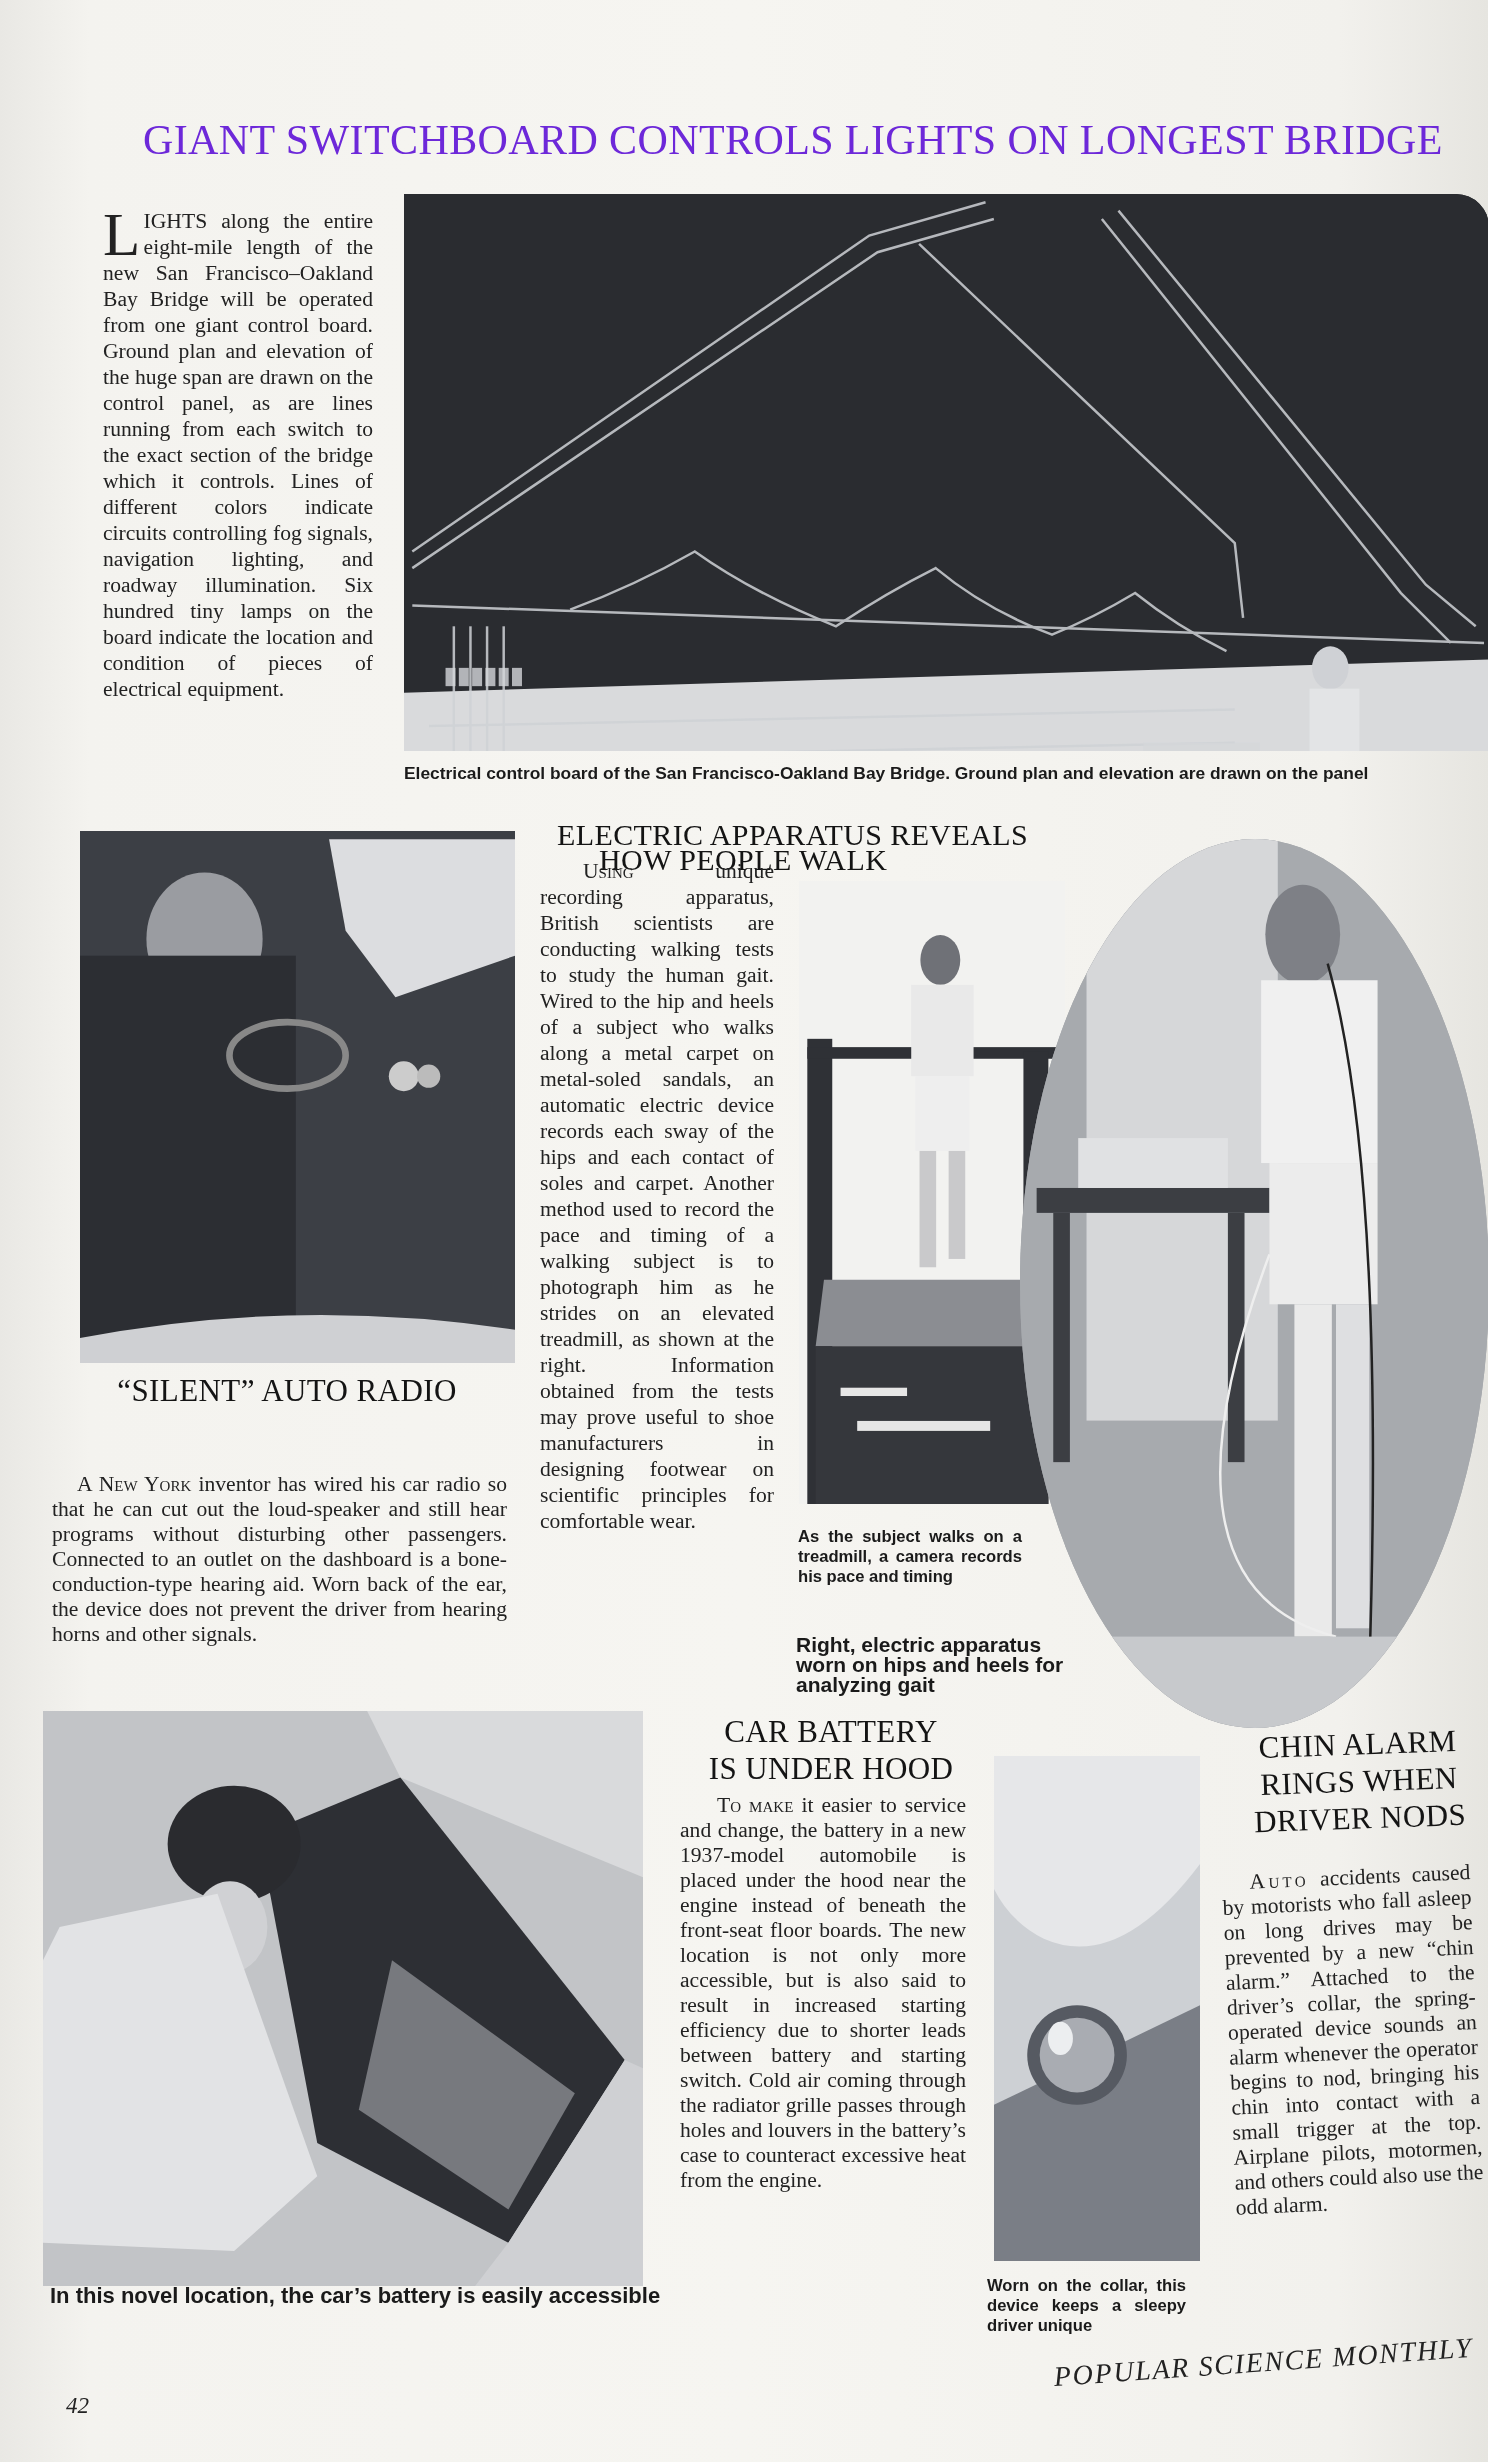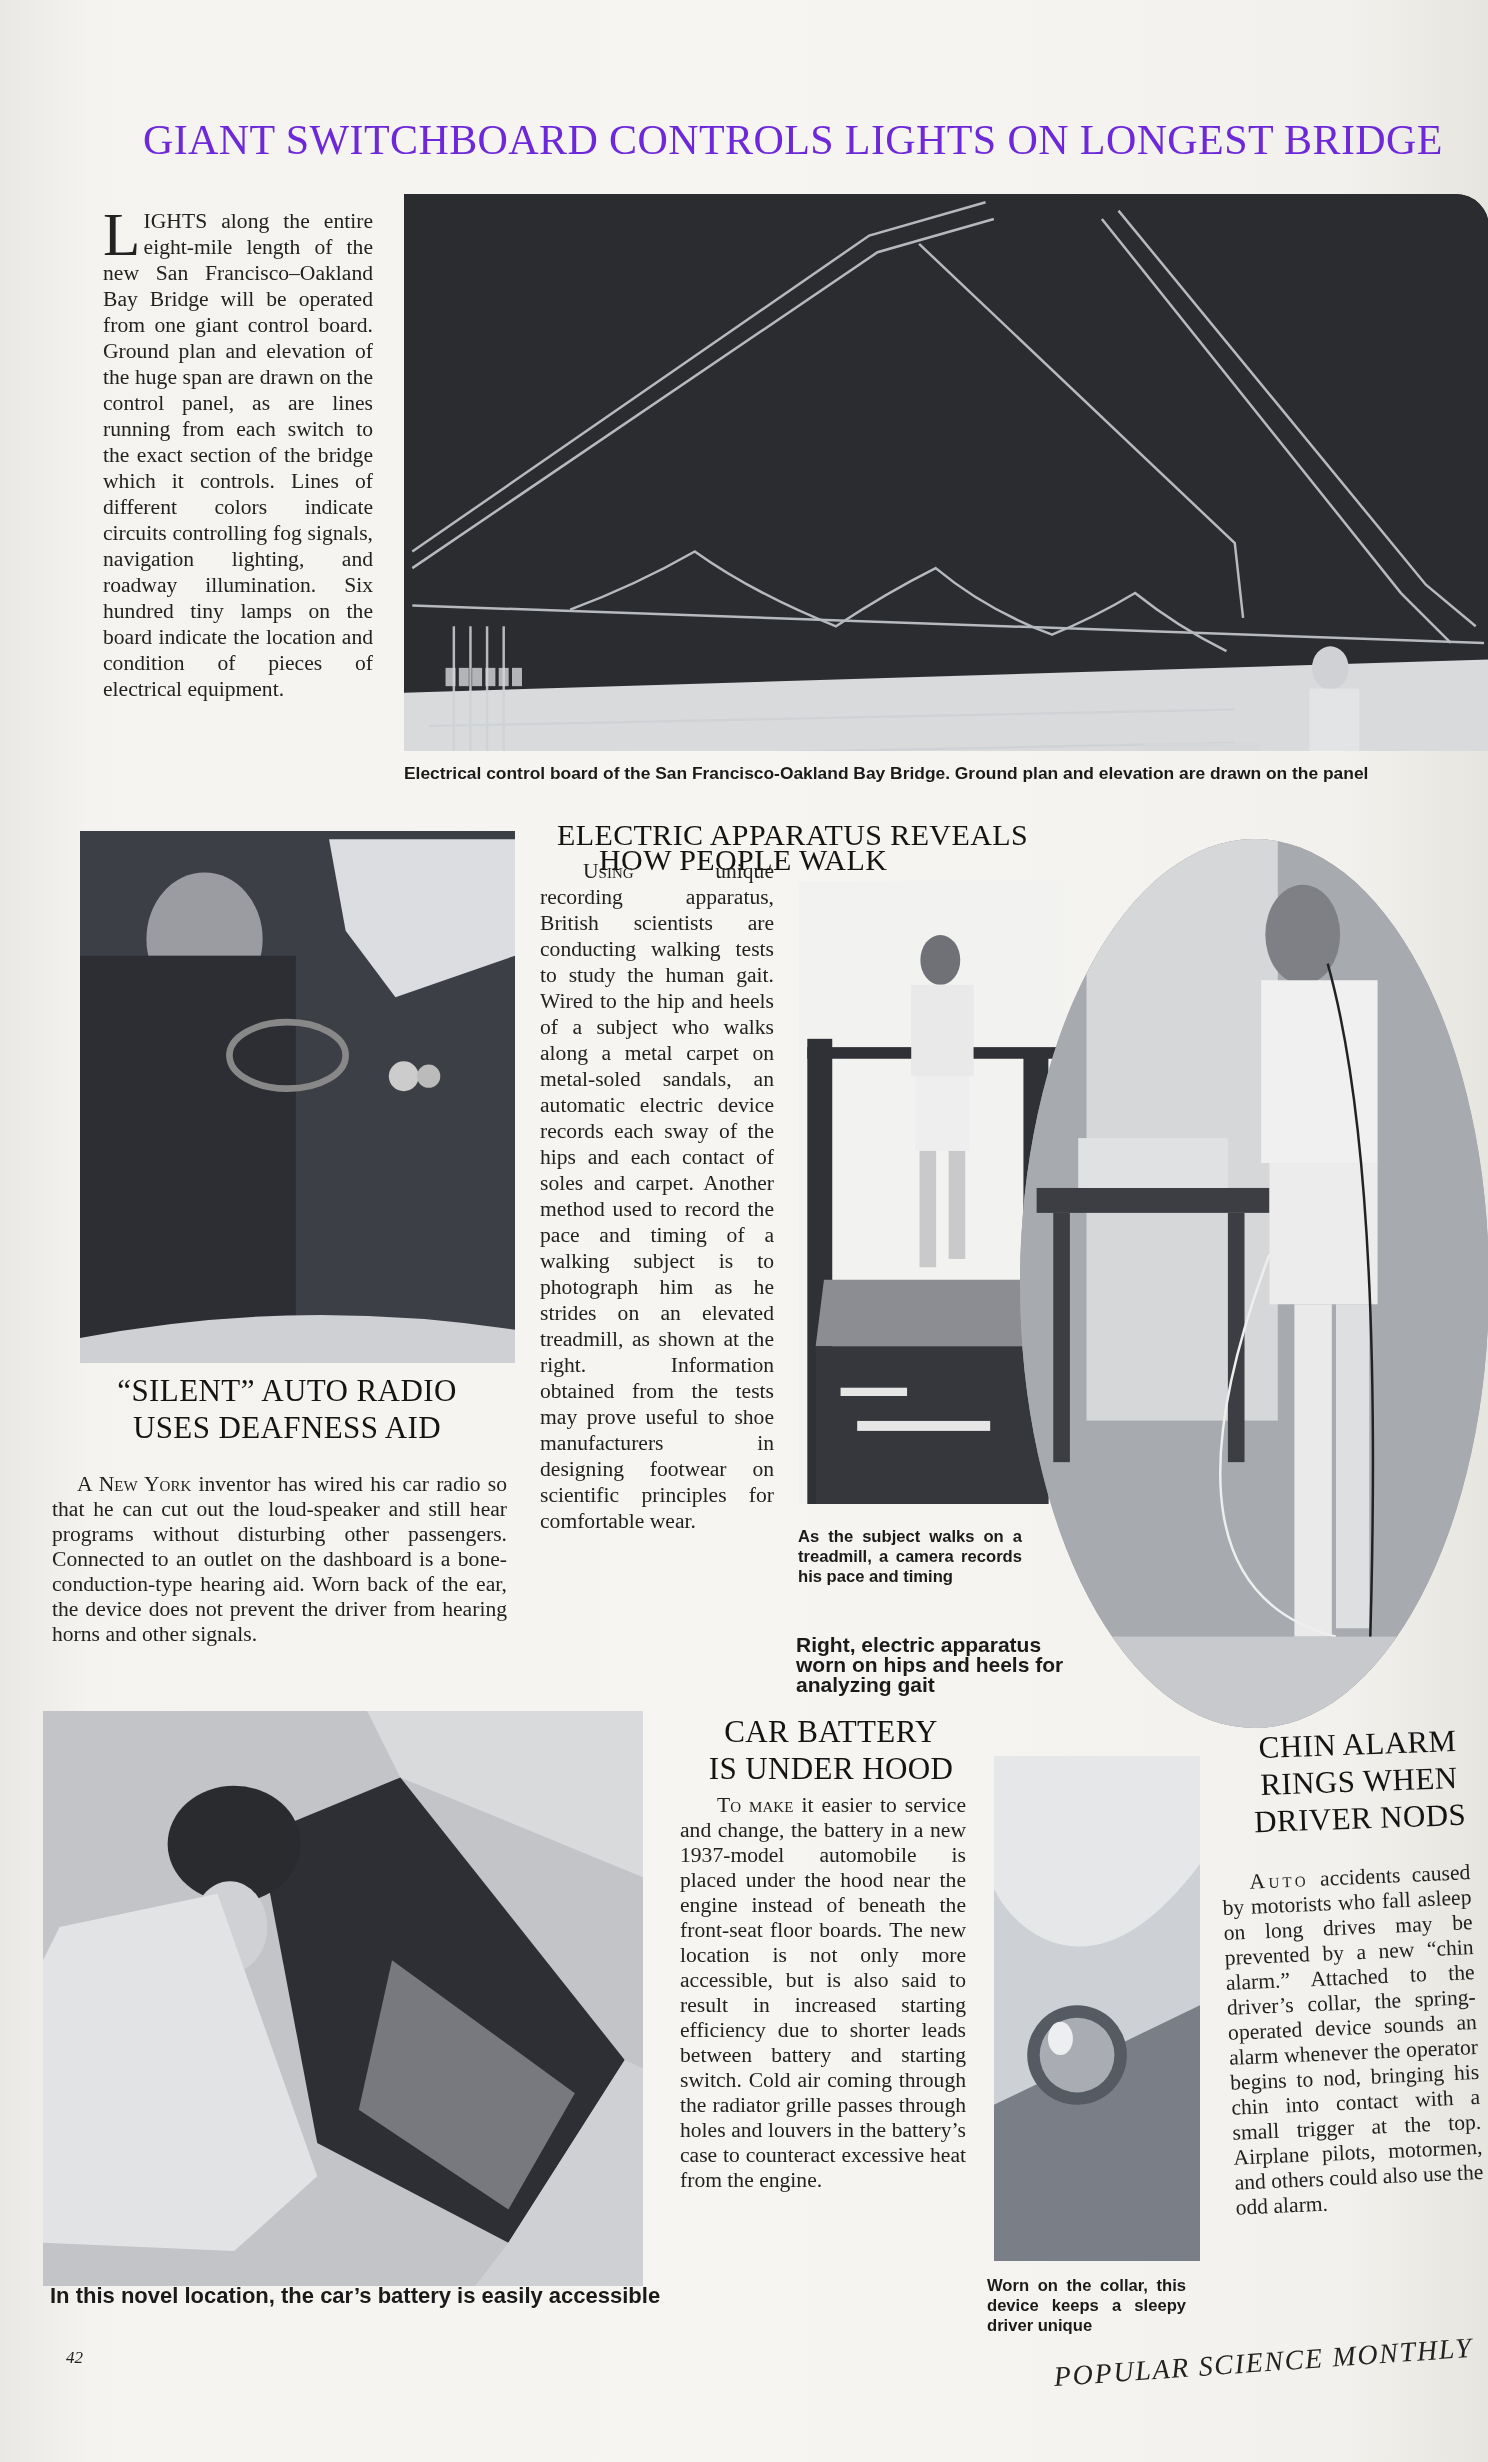--- a/index.html
+++ b/index.html
@@ -28,21 +28,21 @@
     .caption {
       font-family: "Liberation Sans", "DejaVu Sans", sans-serif;
       font-weight: bold; font-size: 16.6px; line-height: 20px; color: #1a1a1a;
     }
     .subhead {
       font-family: "Liberation Serif", serif; font-size: 31px; line-height: 37px;
       text-align: center; color: #141414; letter-spacing: 0.4px;
     }
     .photo { background: #555; overflow: hidden; }
     .photo svg { width: 100%; height: 100%; display: block; }
-    .footer-num { font-size: 17px; font-style: italic; color: #222; }
+    .footer-num { font-size: 23px; font-style: italic; color: #222; margin-top: 45px; }
     .footer-mag { font-size: 28px; font-style: italic; letter-spacing: 1.7px; color: #222; }
   </style>
 </head>
 <body>
 
 <div class="abs headline-main">GIANT SWITCHBOARD CONTROLS LIGHTS ON LONGEST BRIDGE</div>
 
 <div class="abs body-text" style="left:103px; top:208px; width:270px;">
   <span class="dropcap">L</span><span class="sc">IGHTS</span><span> along the entire eight-mile length of the new San Francisco–Oakland Bay Bridge will be operated from one giant control board. Ground plan and elevation of the huge span are drawn on the control panel, as are lines running from each switch to the exact section of the bridge which it controls. Lines of different colors indicate circuits controlling fog signals, navigation lighting, and roadway illumination. Six hundred tiny lamps on the board indicate the location and condition of pieces of electrical equipment.</span>
 </div>
@@ -88,21 +88,20 @@
     <ellipse cx="150" cy="130" rx="70" ry="80" fill="#9a9ca1"></ellipse>
     <rect x="0" y="150" width="260" height="480" fill="#2c2e33"></rect>
     <ellipse cx="250" cy="270" rx="70" ry="40" fill="none" stroke="#888" stroke-width="8"></ellipse>
     <circle cx="390" cy="295" r="18" fill="#ccc"></circle>
       <circle cx="420" cy="295" r="14" fill="#bbb"></circle>
     <path d="M0,610 Q260,560 524,600 L524,640 L0,640 Z" fill="#cfd0d3"></path>
   </svg>
 </div>
 <div class="abs subhead" style="left:75px; top:1372px; width:424px;">
   <div>“SILENT” AUTO RADIO</div>
-  <div>USES DEAFNESS AID</div>
 </div>
 <div class="abs body-text" style="left:52px; top:1472px; width:455px; font-size:21.6px; line-height:25px; text-indent:25px;">
   <span class="sc">A New York</span><span> inventor has wired his car radio so that he can cut out the loud-speaker and still hear programs without disturbing other passengers. Connected to an outlet on the dashboard is a bone-conduction-type hearing aid. Worn back of the ear, the device does not prevent the driver from hearing horns and other signals.</span>
 </div>
 
 <div class="abs subhead" style="left:557px; top:822px; width:540px; text-align:left; font-size:30px; line-height:25px;">
   <div>ELECTRIC APPARATUS REVEALS</div>
   <div style="padding-left:42px;">HOW PEOPLE WALK</div>
 </div>
 <div class="abs body-text" style="left:540px; top:858px; width:234px; font-size:21.6px; line-height:26px; text-indent:43px;">

